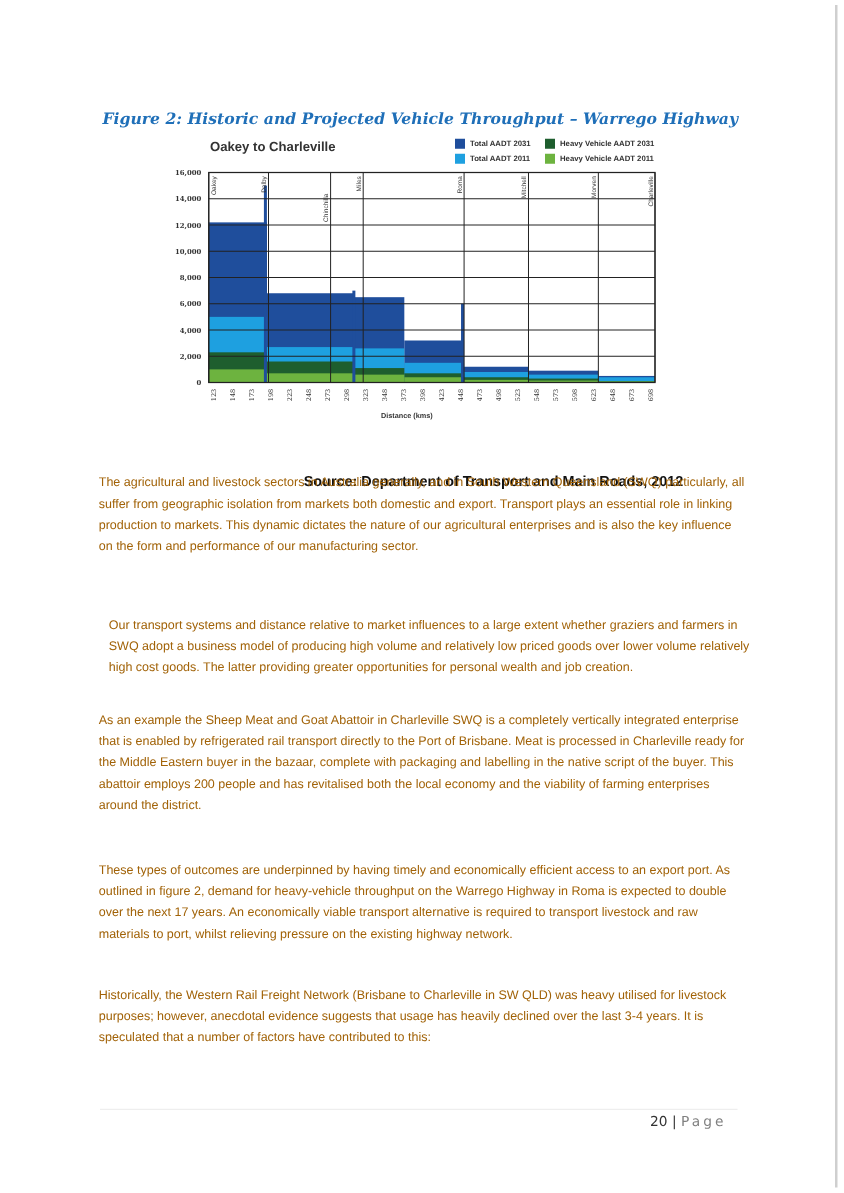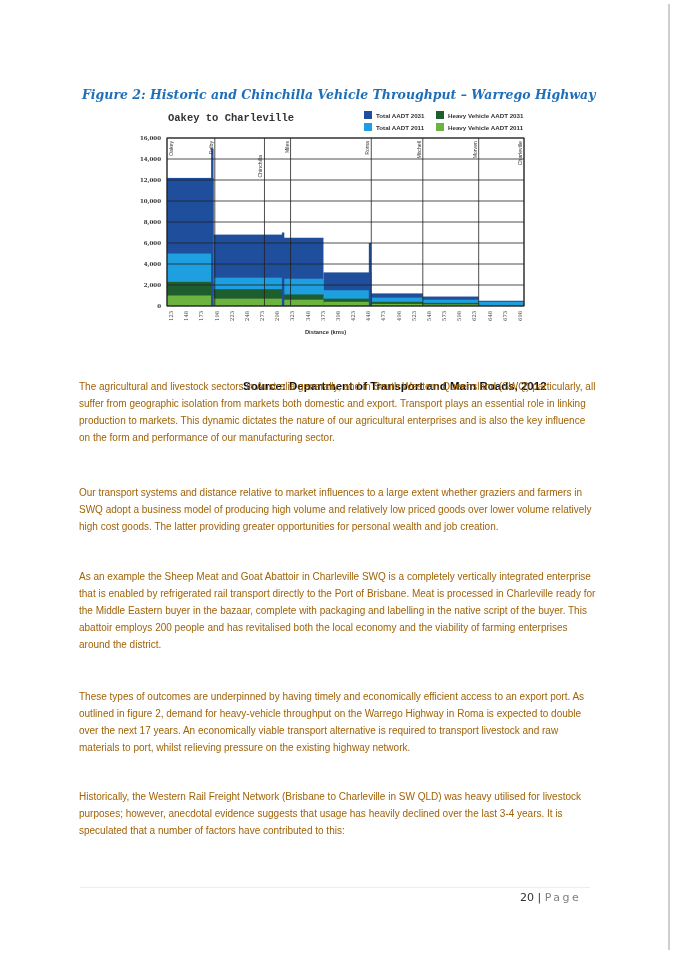--- a/index.html
+++ b/index.html
@@ -1,35 +1,35 @@
 <!DOCTYPE html>
 <html><head>
 <meta charset="utf-8">
 <style>
   html,body{margin:0;padding:0;background:#fff;}
   body{width:675px;height:954px;position:relative;overflow:hidden;font-family:"Liberation Sans",sans-serif;color:#1a1a1a;}
   .edge{position:absolute;left:668px;top:4px;width:2px;height:946px;background:#cfcfcf;}
   .fig-title{position:absolute;left:82px;top:87px;font-family:"DejaVu Serif",serif;font-style:italic;font-weight:bold;font-size:12.5px;color:#1f6fb8;white-space:nowrap;}
-  .chart-sub{position:absolute;left:168px;top:112px;font-family:Liberation Mono, monospace;font-weight:bold;font-size:10.5px;color:#333;}
+  .chart-sub{position:absolute;left:168px;top:112px;font-family:Liberation Sans, sans-serif;font-weight:bold;font-size:10.5px;color:#333;}
   .legend{position:absolute;left:364px;top:111px;width:180px;font-size:6.2px;font-weight:bold;color:#333;}
   .lg-item{position:absolute;display:flex;align-items:center;white-space:nowrap;}
   .lg-sw{width:8px;height:8px;margin-right:4px;display:inline-block;}
   svg.chart{position:absolute;left:120px;top:130px;}
   .source{position:absolute;left:243px;top:355px;font-weight:bold;font-size:11.5px;color:#111;margin-top:25px;}
   .para{position:absolute;left:79px;width:520px;font-size:10px;line-height:17px;color:#a16207;}
   .footer-line{position:absolute;left:80px;top:887px;width:510px;height:1px;background:#eee;}
   .pagenum{position:absolute;left:520px;top:891px;font-size:11px;color:#333;font-family:"DejaVu Sans",sans-serif;}
   .pagenum .pg{color:#7f7f7f;letter-spacing:2.5px;text-align:center;}
 </style>
 </head>
 <body>
 
 <div class="edge"></div>
 
-<div class="fig-title">Figure 2: Historic and Chinchilla Vehicle Throughput – Warrego Highway</div>
+<div class="fig-title">Figure 2: Historic and Projected Vehicle Throughput – Warrego Highway</div>
 <div class="chart-sub">Oakey to Charleville</div>
 
 <div class="legend">
   <div class="lg-item" style="left:0;top:0;">
     <span class="lg-sw" style="background:#1f4e9c"></span>
     <span>Total AADT 2031</span>
   </div>
   <div class="lg-item" style="left:0;top:12px;">
     <span class="lg-sw" style="background:#1ea0e0"></span>
     <span>Total AADT 2011</span>
@@ -135,21 +135,21 @@
     <text x="0" y="0" font-size="5.2" font-family="DejaVu Serif, serif" fill="#333" transform="translate(356.47826086956525,181) rotate(-90)" text-anchor="end">623</text>
     <text x="0" y="0" font-size="5.2" font-family="DejaVu Serif, serif" fill="#333" transform="translate(371.6521739130435,181) rotate(-90)" text-anchor="end">648</text>
     <text x="0" y="0" font-size="5.2" font-family="DejaVu Serif, serif" fill="#333" transform="translate(386.82608695652175,181) rotate(-90)" text-anchor="end">673</text>
     <text x="0" y="0" font-size="5.2" font-family="DejaVu Serif, serif" fill="#333" transform="translate(402,181) rotate(-90)" text-anchor="end">698</text>
     <text x="205.5" y="204" text-anchor="middle" font-size="5.8" font-weight="bold" font-family="Liberation Sans, sans-serif" fill="#333">Distance (kms)</text>
   </svg>
 
 <div class="source">Source: Department of Transport and Main Roads, 2012</div>
 
 <p class="para" style="top:378px;margin:0;">The agricultural and livestock sectors in Australia generally, and in South Western Queensland (SWQ) particularly, all suffer from geographic isolation from markets both domestic and export.  Transport plays an essential role in linking production to markets.  This dynamic dictates the nature of our agricultural enterprises and is also the key influence on the form and performance of our manufacturing sector.</p>
-<p class="para" style="top:484px;margin:0;">Our transport systems and distance relative to market influences to a large extent whether graziers and farmers in SWQ adopt a business model of producing high volume and relatively low priced goods over lower volume relatively high cost goods. The latter providing greater opportunities for personal wealth and job creation.</p>
+<p class="para" style="top:484px;margin:8px;">Our transport systems and distance relative to market influences to a large extent whether graziers and farmers in SWQ adopt a business model of producing high volume and relatively low priced goods over lower volume relatively high cost goods. The latter providing greater opportunities for personal wealth and job creation.</p>
 <p class="para" style="top:568px;margin:0;">As an example the Sheep Meat and Goat Abattoir in Charleville SWQ is a completely vertically integrated enterprise that is enabled by refrigerated rail transport directly to the Port of Brisbane.  Meat is processed in Charleville ready for the Middle Eastern buyer in the bazaar, complete with packaging and labelling in the native script of the buyer.   This abattoir employs 200 people and has revitalised both the local economy and the viability of farming enterprises around the district.</p>
 <p class="para" style="top:688px;margin:0;">These types of outcomes are underpinned by having timely and economically efficient access to an export port. As outlined in figure 2, demand for heavy-vehicle throughput on the Warrego Highway in Roma is expected to double over the next 17 years. An economically viable transport alternative is required to transport livestock and raw materials to port, whilst relieving pressure on the existing highway network.</p>
 <p class="para" style="top:788px;margin:0;">Historically, the Western Rail Freight Network (Brisbane to Charleville in SW QLD) was heavy utilised for livestock purposes; however, anecdotal evidence suggests that usage has heavily declined over the last 3-4 years. It is speculated that a number of factors have contributed to this:</p>
 
 <div class="footer-line"></div>
 <div class="pagenum">
   <span>20</span>
   <span>|</span>
   <span class="pg">Page</span>
 </div>

